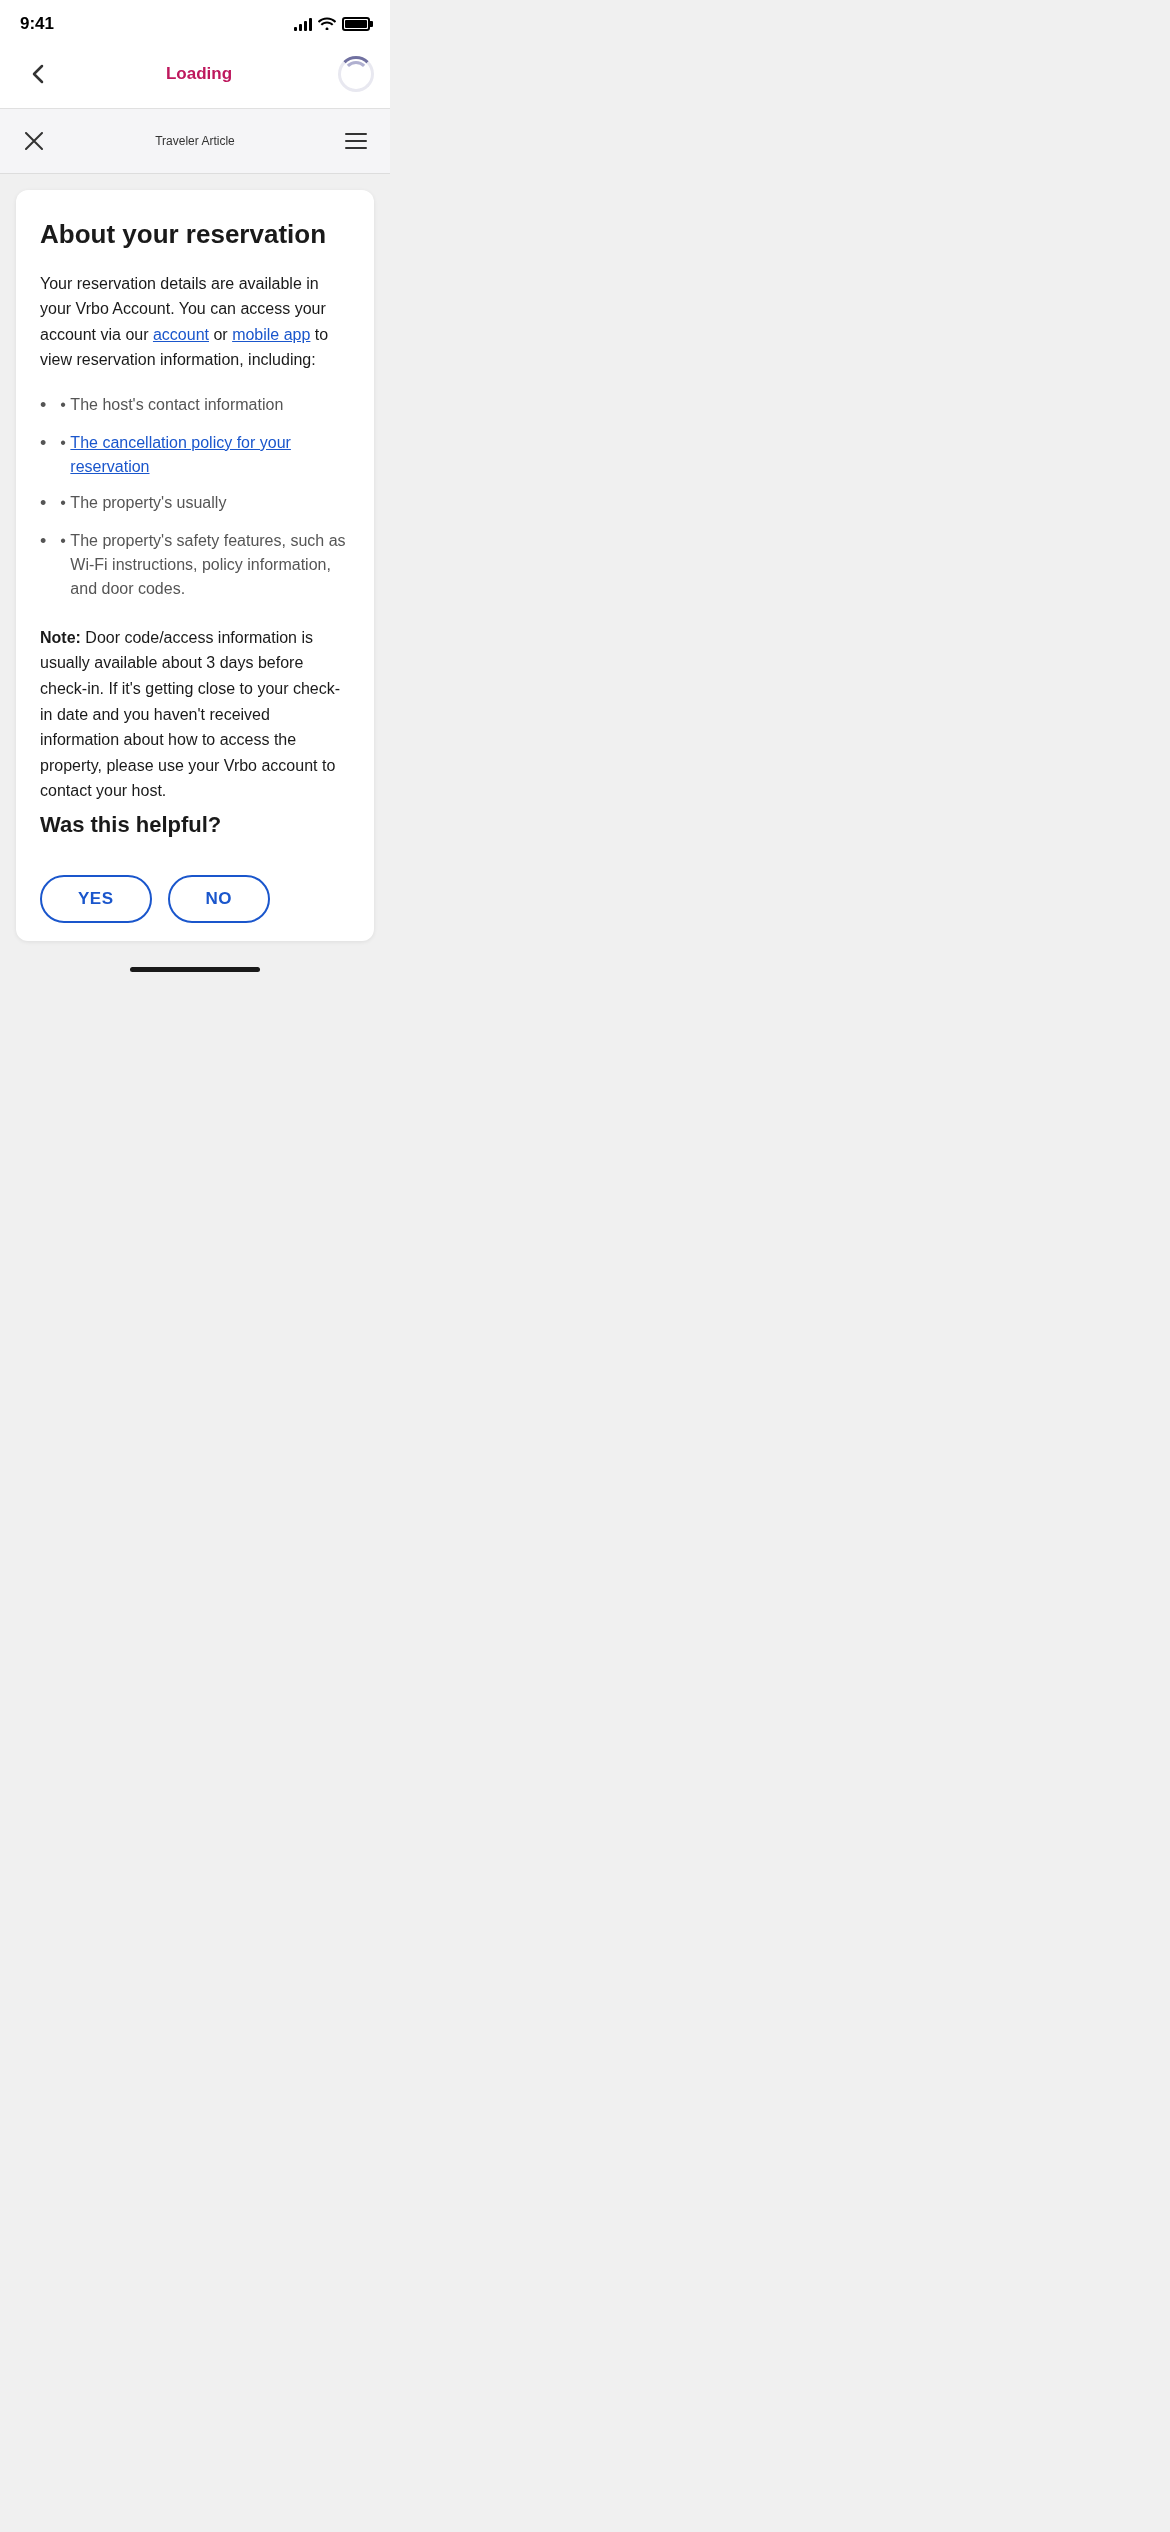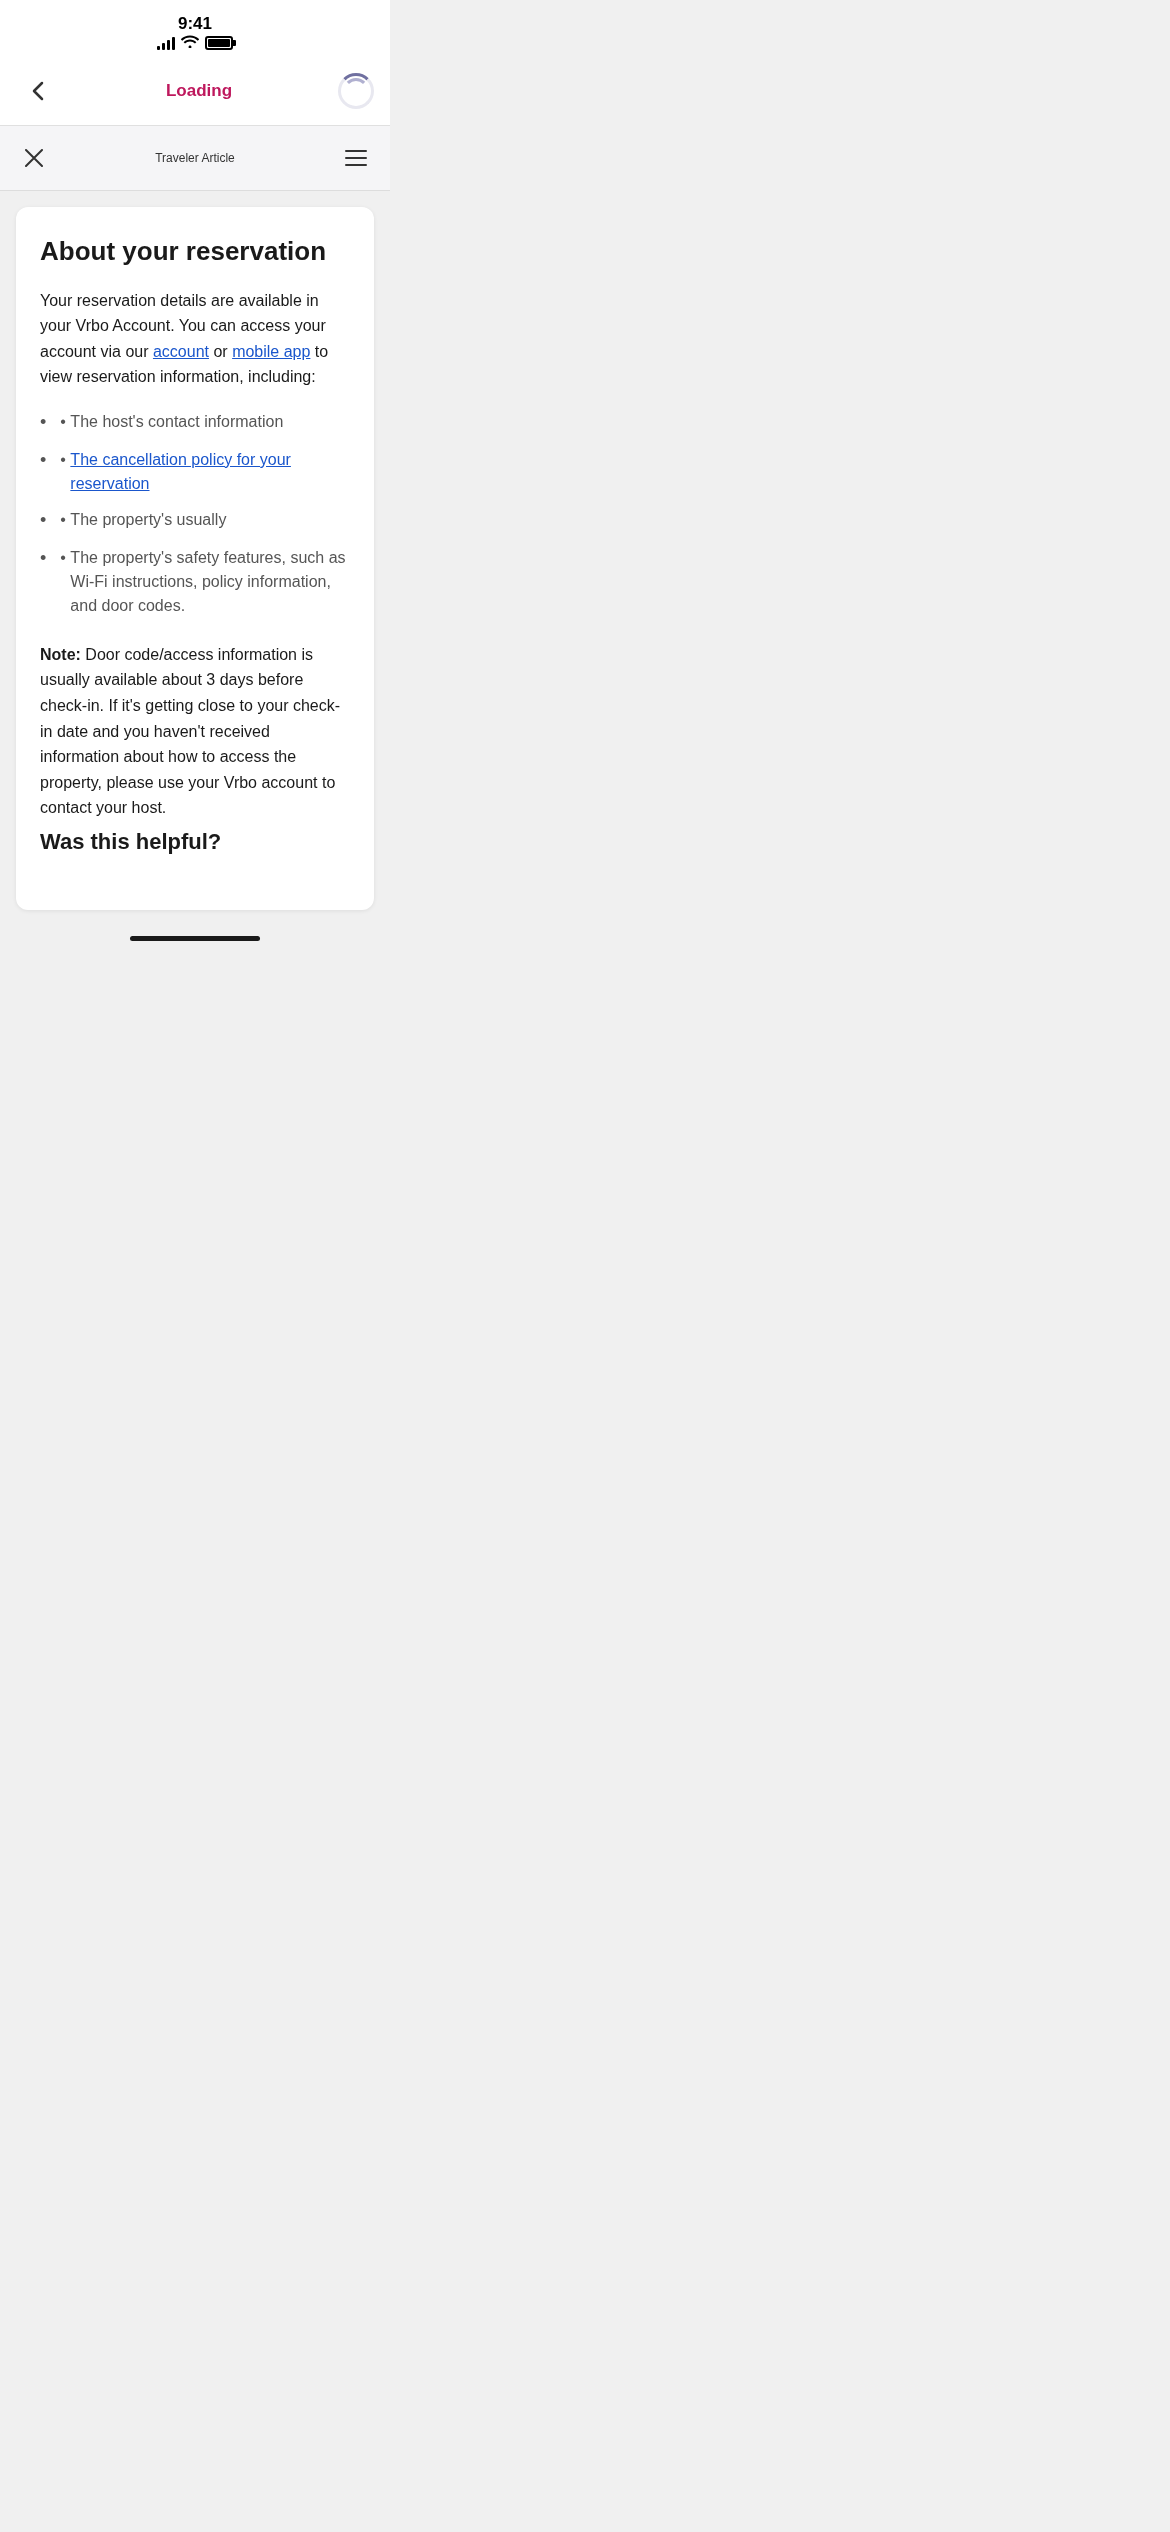--- a/index.html
+++ b/index.html
@@ -17,21 +17,20 @@
       overflow-x: hidden;
     }
 
     
     .status-bar {
       display: flex;
       justify-content: space-between;
       align-items: center;
       padding: 14px 20px 8px;
       background: #fff;
-      flex-direction: column;
     }
 
     .status-time {
       font-size: 17px;
       font-weight: 600;
       color: #000;
     }
 
     .status-icons {
       display: flex;
@@ -382,20 +381,24 @@
         <span>The property's safety features, such as Wi-Fi instructions, policy information, and door codes.</span>
       </li>
     </ul>
 
     <p class="note-section">
       <span class="note-bold">Note:</span><span> Door code/access information is usually available about 3 days before check-in. If it's getting close to your check-in date and you haven't received information about how to access the property, please use your Vrbo account to contact your host.</span>
     </p>
 
     <div class="helpful-section">
       <h2 class="helpful-title">Was this helpful?</h2>
+      <div class="helpful-buttons">
+        <button class="helpful-btn">YES</button>
+        <button class="helpful-btn">NO</button>
+      </div>
     </div>
 
   </div>
 </div>
 
 <div class="home-indicator">
   <div class="home-bar"></div>
 </div>
 
 </body></html>

